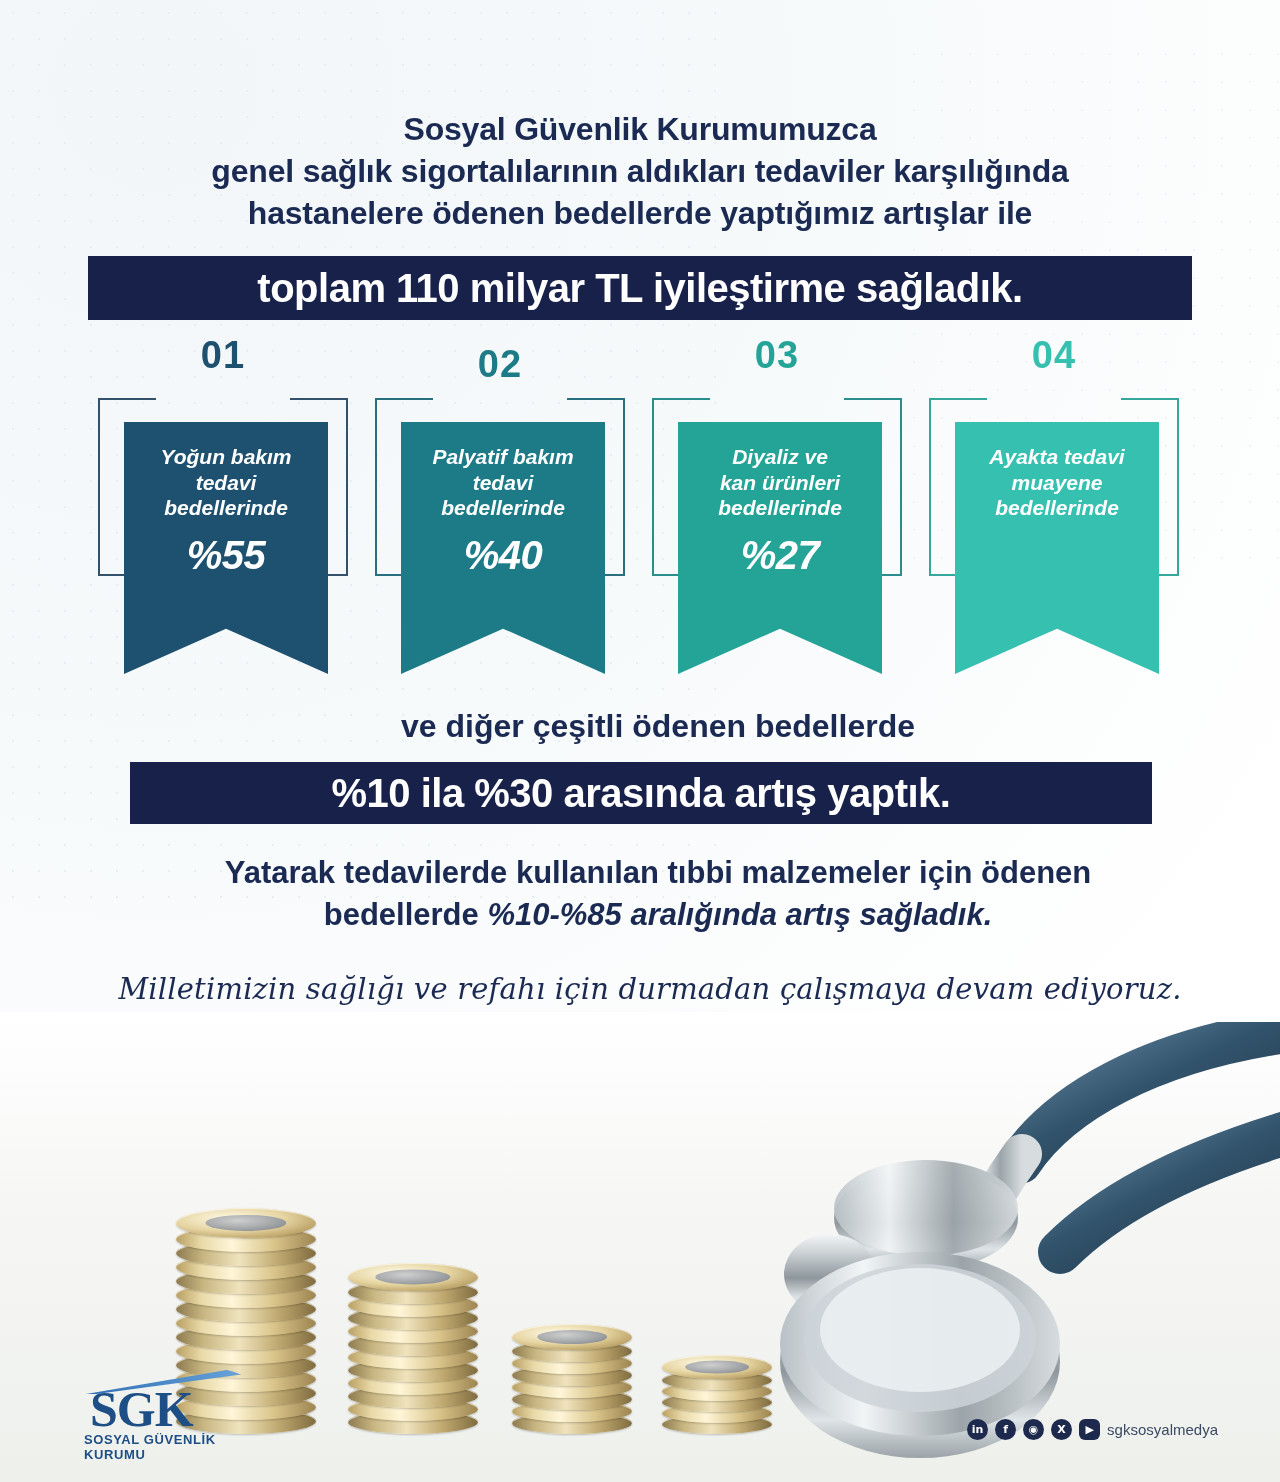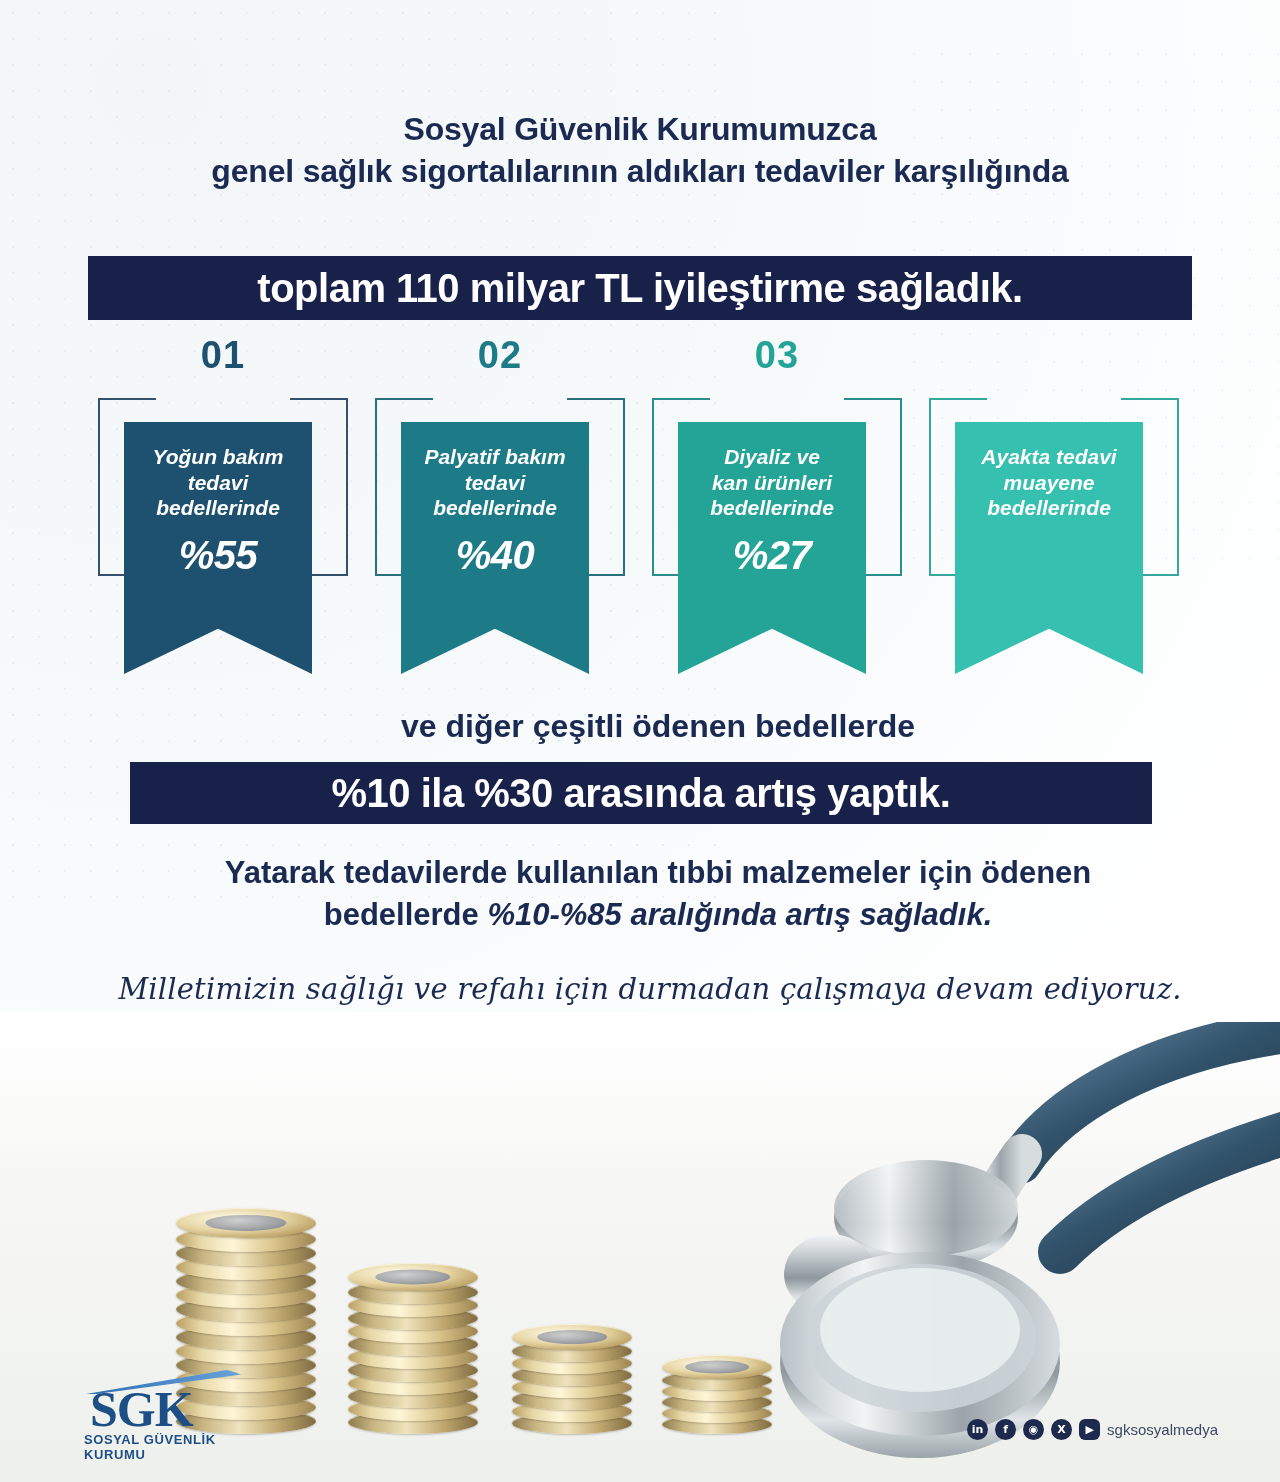--- a/index.html
+++ b/index.html
@@ -119,21 +119,21 @@
     width: 58px;
     height: 2px;
     background: #34516b;
   }
   .bracket .tick-l { left: -2px; }
   .bracket .tick-r { right: -2px; }
   .ribbon {
     position: absolute;
     left: 28px;
     top: 88px;
-    width: 188px;
+    width: 204px;
     color: #fff;
     text-align: center;
     padding: 22px 10px 0 10px;
     box-sizing: border-box;
     height: 252px;
     clip-path: polygon(0 0, 100% 0, 100% 100%, 50% 82%, 0 100%);
   }
   .ribbon .lbl {
     font-style: italic;
     font-weight: 700;
@@ -289,20 +289,21 @@
 </head>
 <body>
 
 <div id="poster">
   <div id="dots"></div>
   <div id="dots2"></div>
 
   <div class="headline">
     <span class="l1">Sosyal Güvenlik Kurumumuzca</span>
     <span class="l2">genel sağlık sigortalılarının aldıkları tedaviler karşılığında</span>
+    <span class="l3">hastanelere ödenen bedellerde yaptığımız artışlar ile</span>
   </div>
 
   <div class="banner" id="banner1">toplam 110 milyar TL iyileştirme sağladık.</div>
 
   <div class="cards">
 
     <div class="card" style="left:0px;">
       <div class="num" style="color:#1e5070;">01</div>
       <div class="bracket">
         <span class="tick-l"></span>
@@ -310,21 +311,21 @@
       </div>
       <div class="ribbon" style="background:#1e5070;">
         <div class="lbl">Yoğun bakım
 tedavi
 bedellerinde</div>
         <div class="pct">%55</div>
       </div>
     </div>
 
     <div class="card" style="left:277px;">
-      <div class="num" style="color:#1d7b87;">02</div>
+      <div class="num" style="color:#1d7b87;margin-top:9px;">02</div>
       <div class="bracket" style="border-color:#2a6f7e;">
         <span class="tick-l" style="background:#2a6f7e;"></span>
         <span class="tick-r" style="background:#2a6f7e;"></span>
       </div>
       <div class="ribbon" style="background:#1d7b87;">
         <div class="lbl">Palyatif bakım
 tedavi
 bedellerinde</div>
         <div class="pct">%40</div>
       </div>
@@ -338,20 +339,21 @@
       </div>
       <div class="ribbon" style="background:#24a397;">
         <div class="lbl">Diyaliz ve
 kan ürünleri
 bedellerinde</div>
         <div class="pct">%27</div>
       </div>
     </div>
 
     <div class="card" style="left:831px;">
+      <div class="num" style="color:#35c0b0;">04</div>
       <div class="bracket" style="border-color:#35a79d;">
         <span class="tick-l" style="background:#35a79d;"></span>
         <span class="tick-r" style="background:#35a79d;"></span>
       </div>
       <div class="ribbon" style="background:#35c0b0;">
         <div class="lbl">Ayakta tedavi
 muayene
 bedellerinde</div>
       </div>
     </div>

